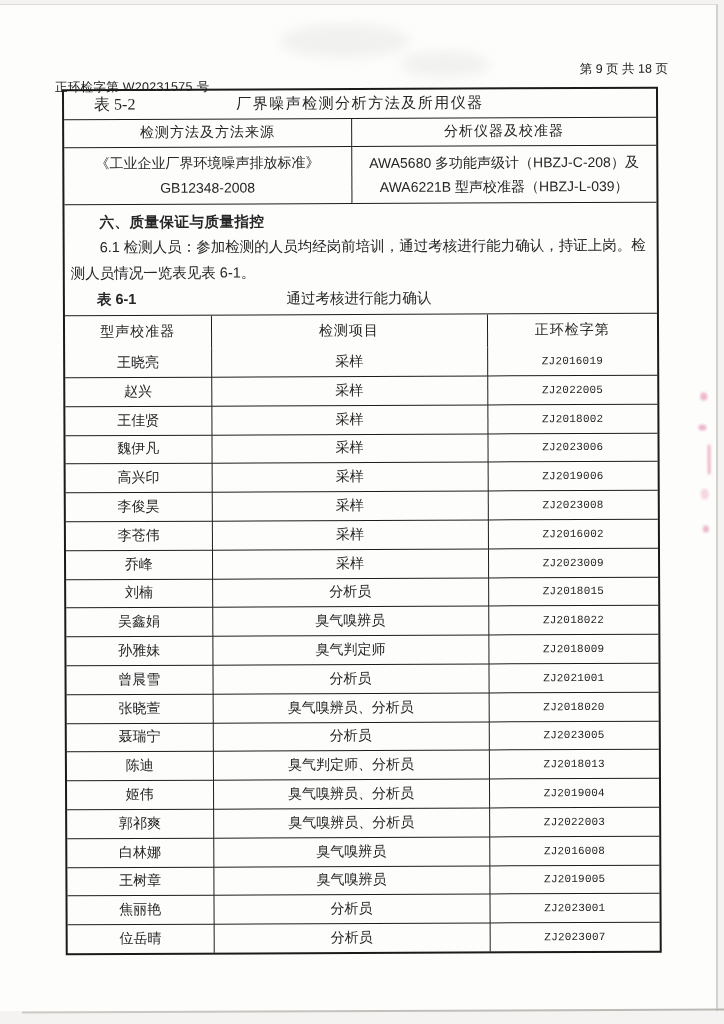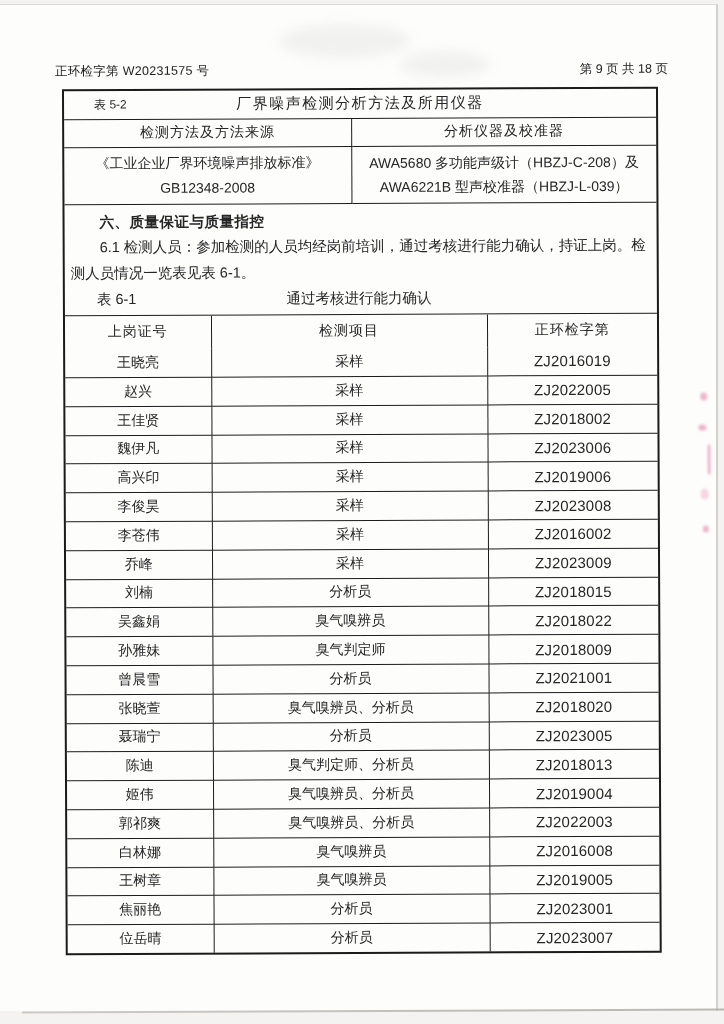--- a/index.html
+++ b/index.html
@@ -37,21 +37,21 @@
   
   .running-head {
     position: absolute;
     left: 55px; top: 62px;
     width: 613px;
     display: flex;
     justify-content: space-between;
     font-size: 12.5px;
     color: #222;
   }
-  .running-head .doc-no { font-family: "Liberation Sans", "Liberation Serif", serif; letter-spacing: 0.3px; }
+  .running-head .doc-no { font-family: "Liberation Sans", "Liberation Serif", serif; letter-spacing: 0.3px; margin-top: 16px; }
   .running-head .page-no { font-family: "Liberation Sans", "Liberation Serif", serif; }
   
   .doc-block {
     position: absolute;
     left: 62px; top: 88px;
     width: 596px;
     border: 2px solid #1b1b1b;
     background: transparent;
   }
   table { border-collapse: collapse; width: 100%; table-layout: fixed; }
@@ -69,22 +69,22 @@
   table tr > *:last-child { border-right: none; }
   table tr:first-child > * { border-top: none; }
   .t52 tr:last-child > * { border-bottom: 1.6px solid #1d1d1d; }
   .t61 tr:last-child > * { border-bottom: none; }
 
   
   .t52 .caption-cell { height: 28px; position: relative; }
   .t52 .caption-label {
     position: absolute; left: 30px; top: 50%;
     transform: translateY(-50%);
-    font-family: Liberation Sans, sans-serif;
-    font-size: 12px;
+    font-family: Liberation Serif, serif;
+    font-size: 16px;
   }
   .t52 .caption-title { font-size: 15px; letter-spacing: 1.5px; }
   .t52 .hdr td { height: 28px; letter-spacing: 1px; }
   .t52 .body-row td { height: 57px; line-height: 24px; }
   .t52 col.c1 { width: 287px; }
   .mixed { font-family: "Liberation Sans", "Liberation Serif", serif; }
 
   
   .sec6 {
     border-bottom: 1.6px solid #1d1d1d;
@@ -93,29 +93,30 @@
     line-height: 25.8px;
     text-align: left;
   }
   .sec6 .heading { font-weight: bold; text-indent: 2em; letter-spacing: 0.5px; }
   .sec6 .para-line1 { text-indent: 2em; }
   .sec6 .para-line2 { text-indent: 0; }
   .sec6 .t61-caption { position: relative; text-align: center; }
   .sec6 .t61-caption .caption-label {
     position: absolute; left: 26px;
     font-family: "Liberation Sans", "Liberation Serif", serif;
+    font-weight: bold;
   }
   .sec6 .mixed-inline { font-family: "Liberation Sans", "Liberation Serif", serif; }
 
   
   .t61 thead td { height: 33px; letter-spacing: 1px; }
   .t61 tbody td { height: 28.8px; }
   .t61 col.c1 { width: 146px; }
   .t61 col.c2 { width: 276px; }
-  .num { font-family: Liberation Sans, sans-serif; font-size: 15px; letter-spacing: 0.2px; }
+  .num { font-family: Liberation Mono, monospace; font-size: 11px; letter-spacing: 0.2px; }
 
   
   .smudge {
     position: absolute;
     background: rgba(140,140,138,0.10);
     border-radius: 50%;
     filter: blur(6px);
   }
   .stamp-mark {
     position: absolute;
@@ -181,21 +182,21 @@
     </div>
 
     <table class="t61">
       <colgroup>
           <col class="c1">
           <col class="c2">
           <col>
         </colgroup>
       <thead>
         <tr>
-          <td>上岗证号</td>
+          <td>型声校准器</td>
           <td>检测项目</td>
           <td>正环检字第</td>
         </tr>
       </thead>
       <tbody>
           <tr>
             <td>王晓亮</td>
             <td>采样</td>
             <td class="num">ZJ2016019</td>
           </tr>

